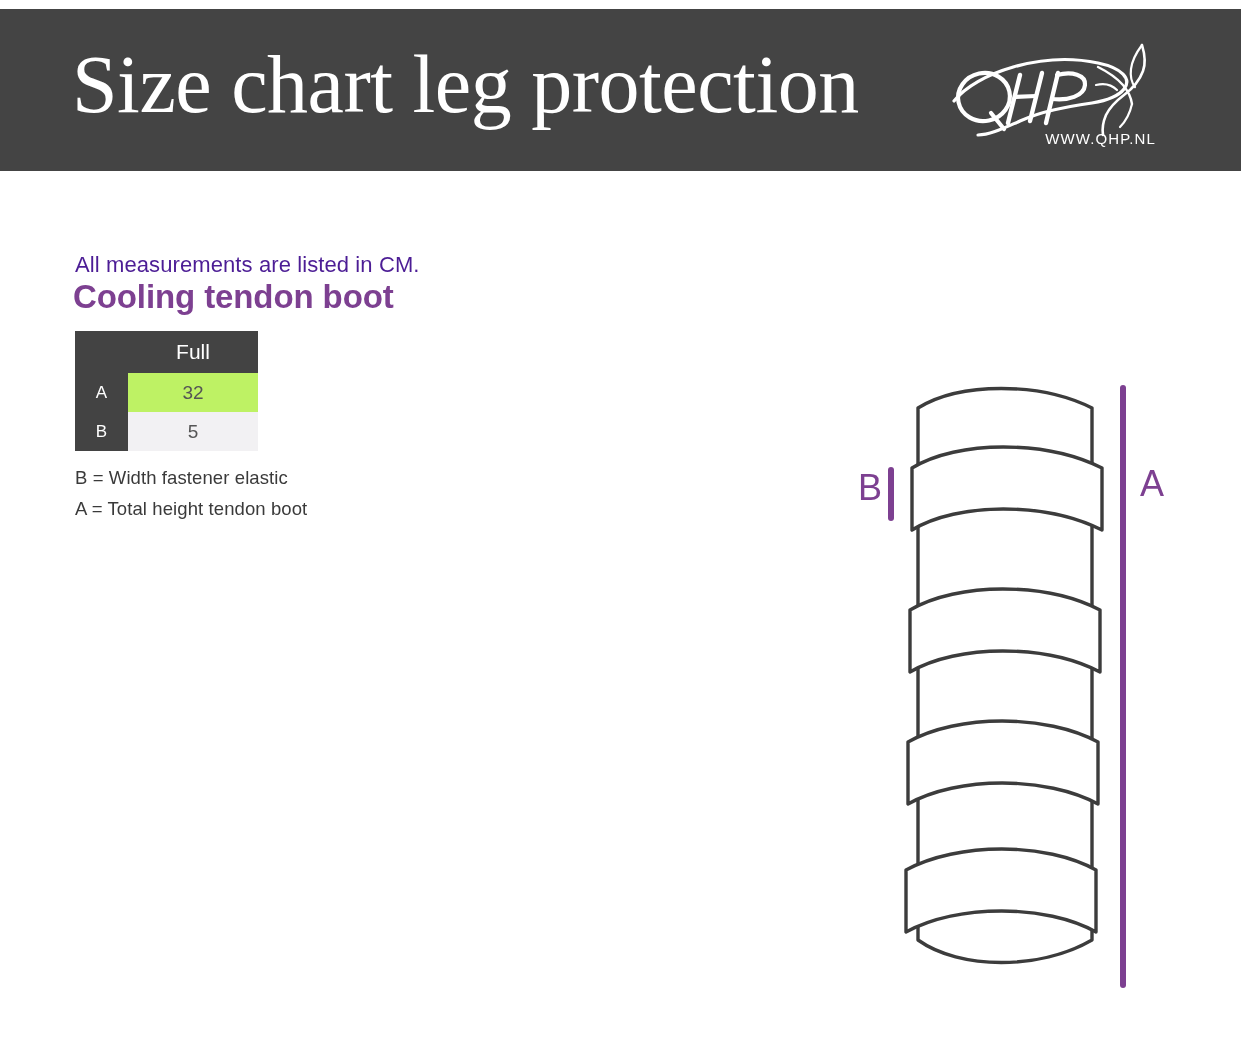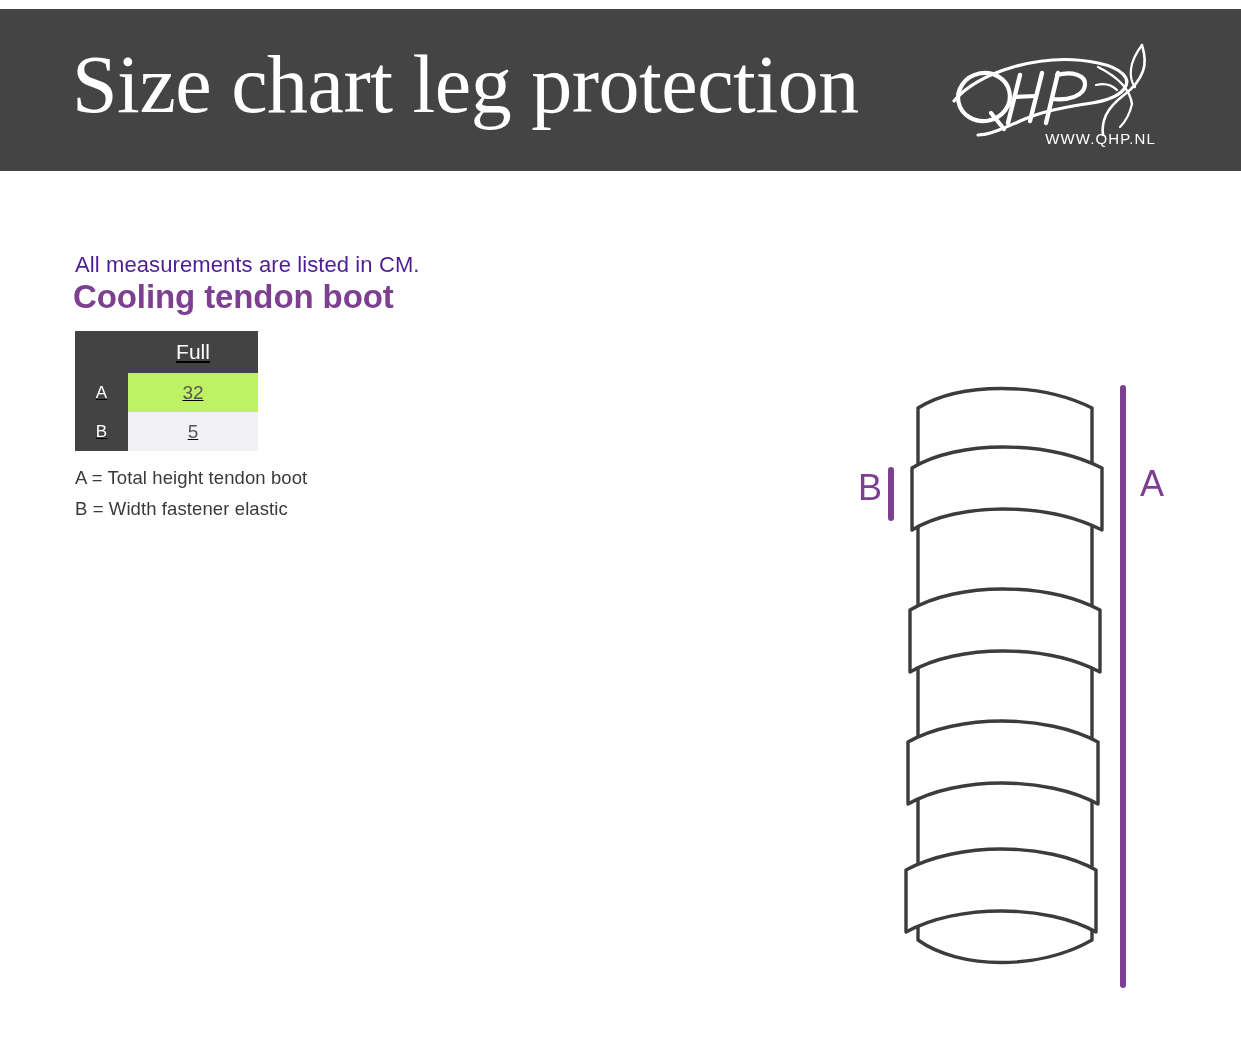--- a/index.html
+++ b/index.html
@@ -87,21 +87,20 @@
     font-weight: 700;
   }
 
   
   #size-table {
     position: absolute;
     left: 75px;
     top: 331px;
     border-collapse: collapse;
     table-layout: fixed;
-    text-decoration: underline;
   }
   #size-table td, #size-table th {
     padding: 0;
     margin: 0;
     font-weight: 400;
   }
   .col-label { width: 53px; }
   .col-value { width: 130px; }
 
   .th-corner {
@@ -219,22 +218,22 @@
         <td class="cell-value col-value">32</td>
       </tr>
       <tr class="row-even">
         <td class="row-label col-label">B</td>
         <td class="cell-value col-value">5</td>
       </tr>
     </tbody>
   </table>
 
   <div id="legend">
+    <div class="legend-line">B = Width fastener elastic</div>
     <div class="legend-line">A = Total height tendon boot</div>
-    <div class="legend-line">B = Width fastener elastic</div>
   </div>
 
   <div id="diagram">
     <svg width="360" height="640" viewBox="0 0 360 640" xmlns="http://www.w3.org/2000/svg">
       <g fill="#ffffff" stroke="#3c3c3c" stroke-width="3.4" stroke-linejoin="round" stroke-linecap="round">
 
         <path d="M78 38 C 120 12, 200 12, 252 38
                  L 252 570
                  C 200 600, 120 600, 78 570 Z"></path>
 

